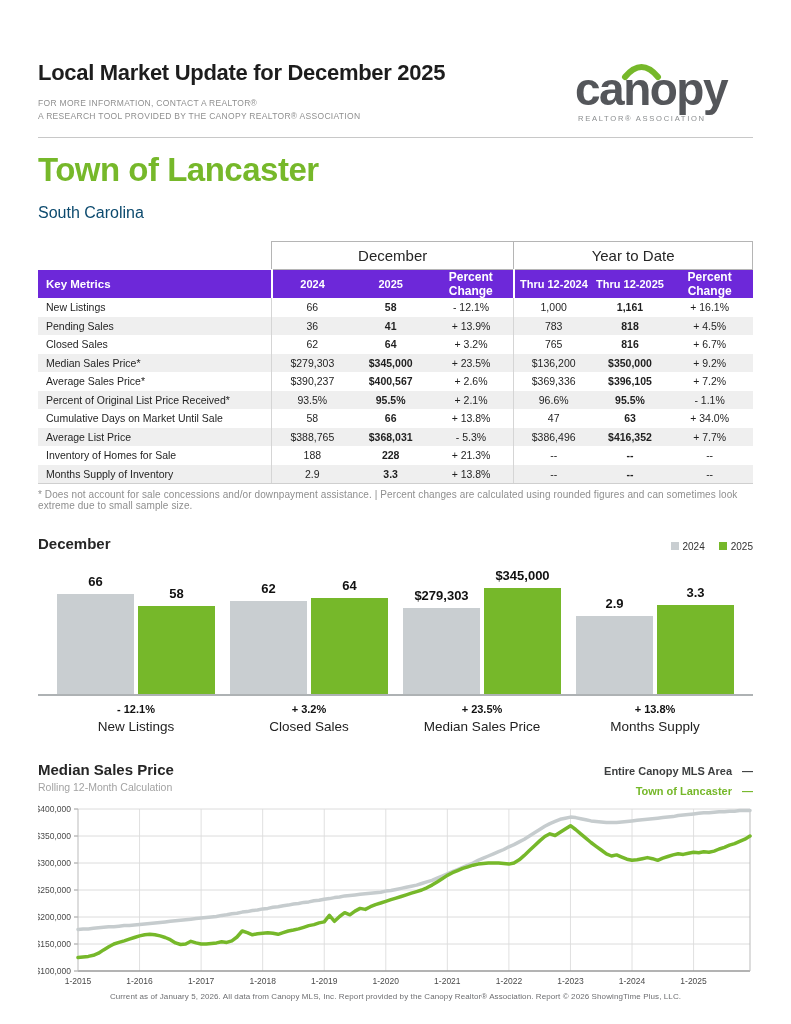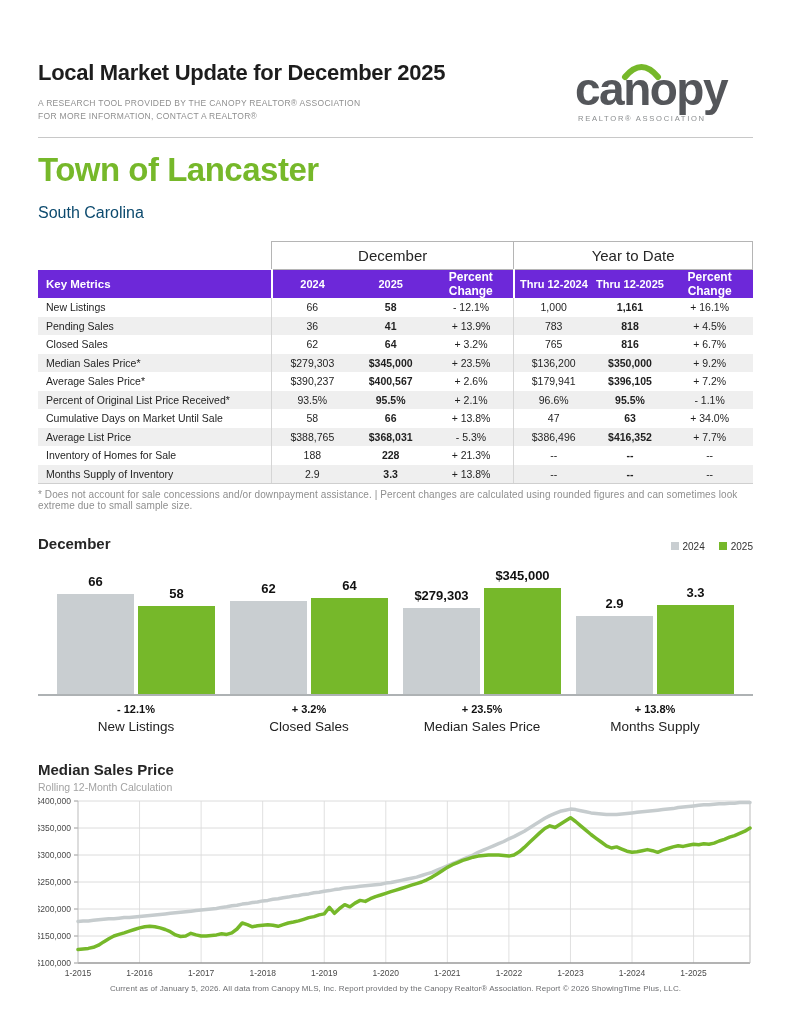--- a/index.html
+++ b/index.html
@@ -72,22 +72,22 @@
   .footer-note { text-align:center; font-size:8px; color:#6d6e71; margin-top:1px; letter-spacing:0.1px; }
 </style>
 </head>
 <body>
 
 <div class="content">
 
   <div class="header">
     <div>
       <div class="report-title">Local Market Update for December 2025</div>
+      <div class="report-sub">FOR MORE INFORMATION, CONTACT A REALTOR®</div>
       <div class="report-sub">A RESEARCH TOOL PROVIDED BY THE CANOPY REALTOR® ASSOCIATION</div>
-      <div class="report-sub">FOR MORE INFORMATION, CONTACT A REALTOR®</div>
     </div>
     <svg width="178" height="64" viewBox="0 0 178 64">
       <path d="M 50 17 Q 66.5 -3 83 17" fill="none" stroke="#76b82a" stroke-width="6" stroke-linecap="round"></path>
       <text x="0" y="45" font-family="Liberation Sans, sans-serif" font-size="46" font-weight="bold" letter-spacing="-1.5" fill="#54565a">canopy</text>
       <text x="3" y="61" font-family="Liberation Sans, sans-serif" font-size="7.6" letter-spacing="1.7" fill="#8a8d8f">REALTOR® ASSOCIATION</text>
     </svg>
   </div>
 
   <hr class="hr1">
 
@@ -155,21 +155,21 @@
           <td>+ 23.5%</td>
           <td class="div-left">$136,200</td>
           <td class="bold">$350,000</td>
           <td>+ 9.2%</td>
         </tr>
         <tr>
           <td class="row-label">Average Sales Price*</td>
           <td class="div-left">$390,237</td>
           <td class="bold">$400,567</td>
           <td>+ 2.6%</td>
-          <td class="div-left">$179,941</td>
+          <td class="div-left">$369,336</td>
           <td class="bold">$396,105</td>
           <td>+ 7.2%</td>
         </tr>
         <tr>
           <td class="row-label">Percent of Original List Price Received*</td>
           <td class="div-left">93.5%</td>
           <td class="bold">95.5%</td>
           <td>+ 2.1%</td>
           <td class="div-left">96.6%</td>
           <td class="bold">95.5%</td>
@@ -273,20 +273,24 @@
           <div class="bar-name">Months Supply</div>
         </div>
       </div>
   </div>
 
   <div class="line-section">
     <div class="line-head">
       <div>
         <div class="line-title">Median Sales Price</div>
         <div class="line-sub">Rolling 12-Month Calculation</div>
+      </div>
+      <div class="line-legend">
+        <div class="legend-mls"><span>Entire Canopy MLS Area</span><span class="dash">—</span></div>
+        <div class="legend-town"><span>Town of Lancaster</span><span class="dash">—</span></div>
       </div>
     </div>
     <svg class="linechart" width="715" height="188" viewBox="0 0 715 188">
         <text x="40" y="181" text-anchor="middle" font-size="8.5" fill="#4a4a4a" font-family="Liberation Sans, sans-serif">1-2015</text>
         <line x1="101.55725190839695" y1="6" x2="101.55725190839695" y2="168" stroke="#e0e0e0" stroke-width="1"></line>
         <text x="101.55725190839695" y="181" text-anchor="middle" font-size="8.5" fill="#4a4a4a" font-family="Liberation Sans, sans-serif">1-2016</text>
         <line x1="163.1145038167939" y1="6" x2="163.1145038167939" y2="168" stroke="#e0e0e0" stroke-width="1"></line>
         <text x="163.1145038167939" y="181" text-anchor="middle" font-size="8.5" fill="#4a4a4a" font-family="Liberation Sans, sans-serif">1-2017</text>
         <line x1="224.67175572519085" y1="6" x2="224.67175572519085" y2="168" stroke="#e0e0e0" stroke-width="1"></line>
         <text x="224.67175572519085" y="181" text-anchor="middle" font-size="8.5" fill="#4a4a4a" font-family="Liberation Sans, sans-serif">1-2018</text>

